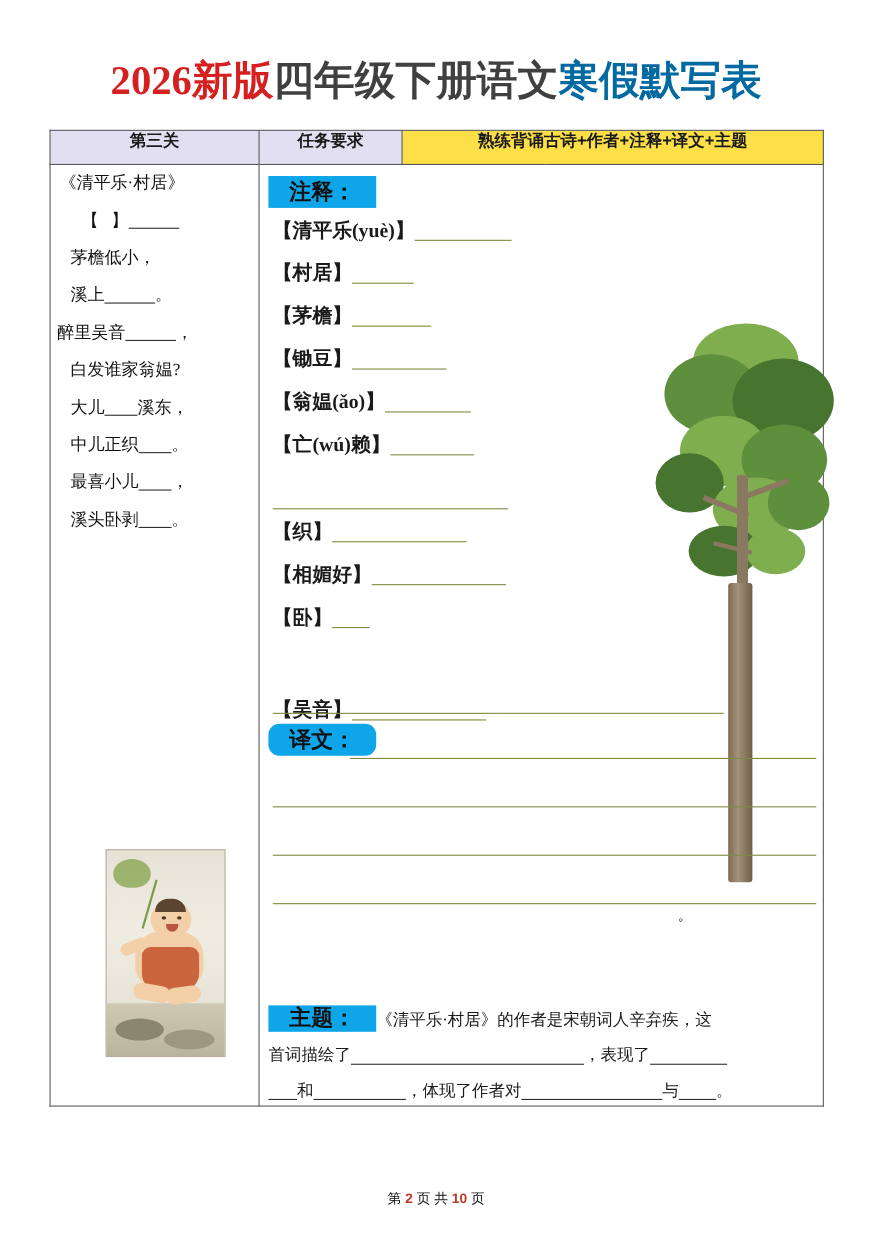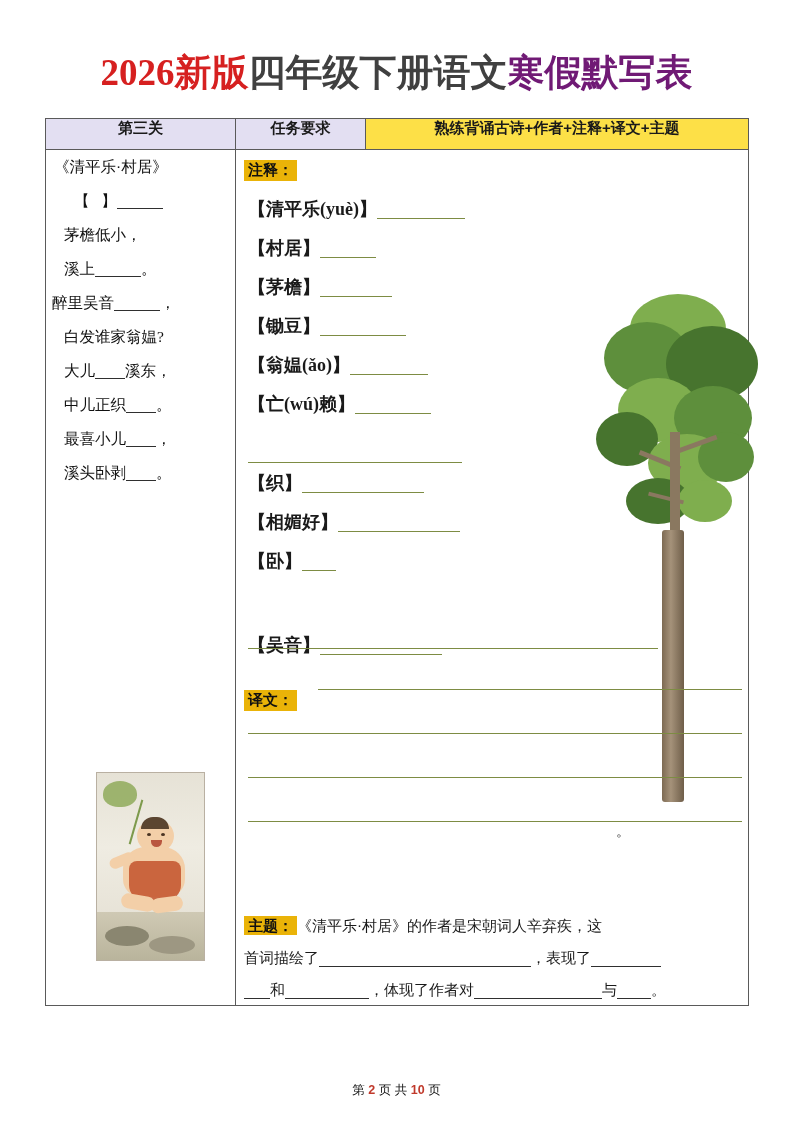--- a/index.html
+++ b/index.html
@@ -30,21 +30,21 @@
     width: 793px;
     text-align: center;
     font-size: 37px;
     font-weight: bold;
     letter-spacing: 0px;
     white-space: nowrap;
     font-family: "Liberation Serif", "DejaVu Serif", serif;
   }
   .title .red { color: #d62020; font-family: Liberation Serif, serif; }
   .title .black { color: #404040; }
-  .title .blue { color: #701a75; margin-top: 39px; }
+  .title .blue { color: #0369a1; margin-top: 39px; }
 
   
   .tbl {
     position: absolute;
     left: 45px;
     top: 118px;
     width: 703px;
     border-collapse: collapse;
     table-layout: fixed;
   }
@@ -222,25 +222,25 @@
     left: 52px; bottom: 6px;
     width: 46px; height: 18px;
     background: #9d9782;
     border-radius: 50%;
   }
 
   
   .lbl {
     position: absolute;
     font-weight: bold;
-    font-size: 15px;
+    font-size: 20px;
     font-family: "Liberation Sans", sans-serif;
     color: #111;
-    background: #eab308;
-    padding: 1px 4px;
+    background: #0ea5e9;
+    padding: 1px 19px;
   }
   .note-item {
     position: absolute;
     font-size: 18px;
     font-family: "Liberation Serif", "DejaVu Serif", serif;
     white-space: nowrap;
   }
   .note-item .bk { font-weight: bold; }
   .nu {
     display: inline-block;
@@ -403,21 +403,21 @@
         <div class="note-item" style="left:12px; top:203px;"><span class="bk">【翁媪(ǎo)】</span><span class="nu" style="width:78px"></span></div>
         <div class="note-item" style="left:12px; top:242px;"><span class="bk">【亡(wú)赖】</span><span class="nu" style="width:76px"></span></div>
         <div class="gline" style="left:12px; top:312px; width:214px;"></div>
         <div class="note-item" style="left:12px; top:321px;"><span class="bk">【织】</span><span class="nu" style="width:122px"></span></div>
         <div class="note-item" style="left:12px; top:360px;"><span class="bk">【相媚好】</span><span class="nu" style="width:122px"></span></div>
         <div class="note-item" style="left:12px; top:399px;"><span class="bk">【卧】</span><span class="nu" style="width:34px"></span></div>
         <div class="note-item" style="left:12px; top:449px;margin-top:34px;"><span class="bk">【吴音】</span><span class="nu" style="width:122px"></span></div>
 
         <div class="gline" style="left:12px; top:498px; width:410px;"></div>
 
-        <div class="lbl" style="left:8px; top:540px;">译文：</div>
+        <div class="lbl" style="left:8px; top:508px;border-radius:10px;">译文：</div>
         <div class="gline" style="left:82px; top:539px; width:424px;"></div>
         <div class="gline" style="left:12px; top:583px; width:494px;"></div>
         <div class="gline" style="left:12px; top:627px; width:494px;"></div>
         <div class="gline" style="left:12px; top:671px; width:494px;"></div>
         <div class="note-item" style="left:380px; top:673px; font-size:14px;">。</div>
 
         <div class="subject">
           <span class="lbl" style="position:static;">主题：</span><span>《清平乐·村居》的作者是宋朝词人辛弃疾，这</span><br>
           <span>首词描绘了</span><span class="nu" style="width:212px"></span><span>，表现了</span><span class="nu" style="width:70px"></span><br>
           <span class="nu" style="width:26px"></span><span>和</span><span class="nu" style="width:84px"></span><span>，体现了作者对</span><span class="nu" style="width:128px"></span><span>与</span><span class="nu" style="width:34px"></span><span>。</span>

